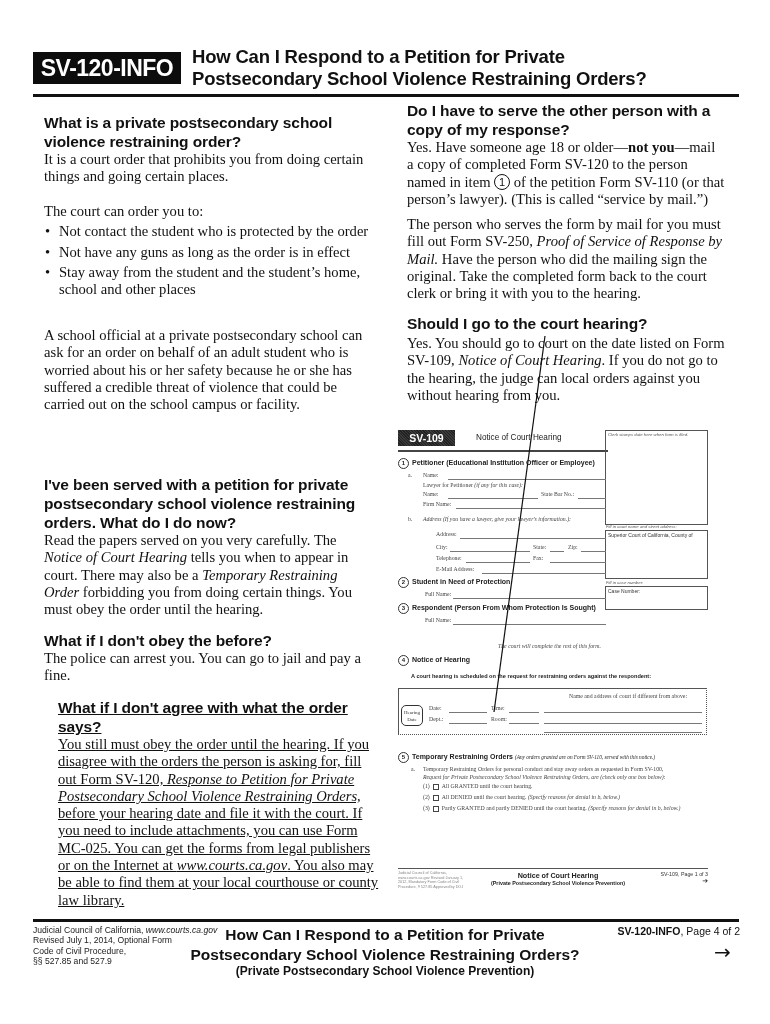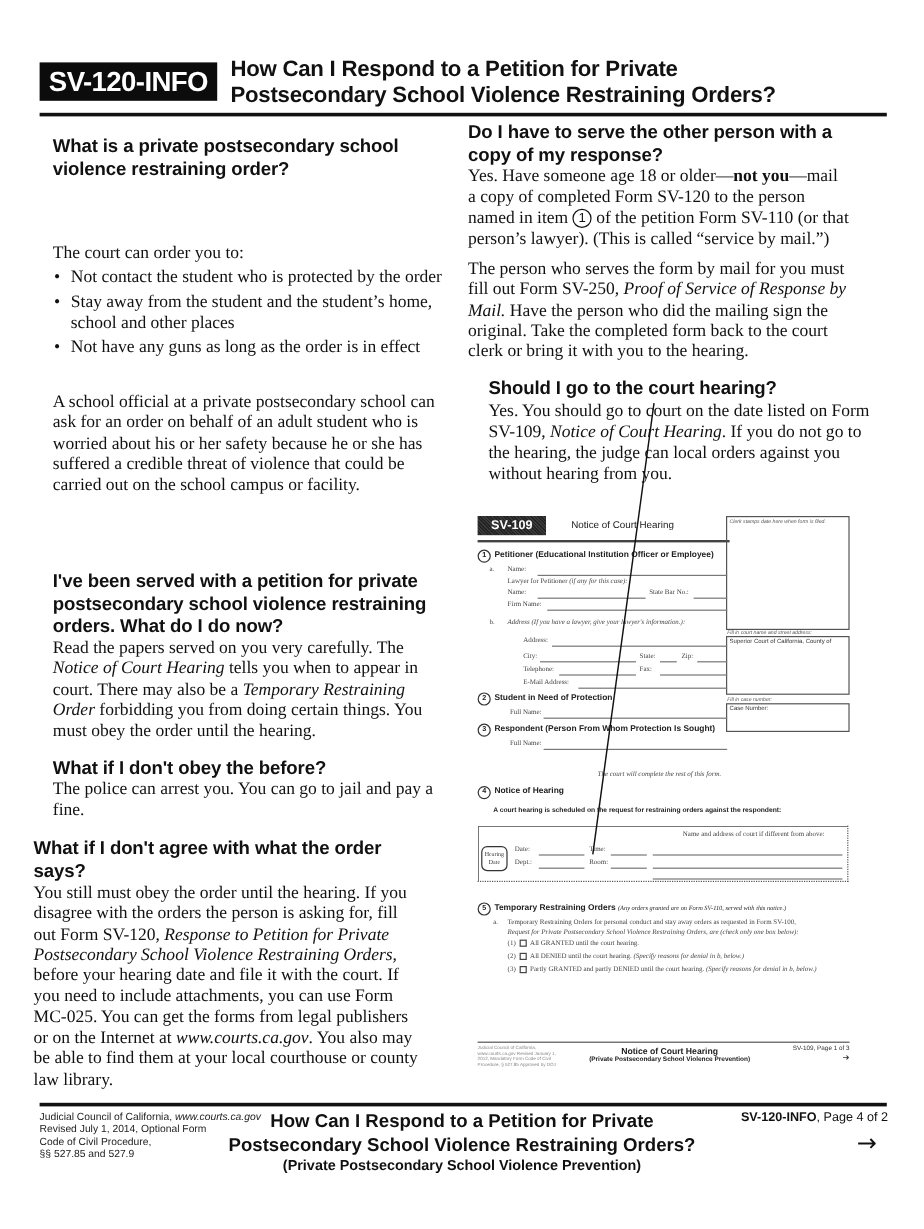--- a/index.html
+++ b/index.html
@@ -57,51 +57,52 @@
 
 <div class="abs form-badge">SV-120-INFO</div>
 <div class="abs header-title">
   <div>How Can I Respond to a Petition for Private</div>
   <div>Postsecondary School Violence Restraining Orders?</div>
 </div>
 <div class="abs header-rule"></div>
 
 <div class="abs col" style="left:44px; top:113px;">
   <h2 class="h">What is a private postsecondary school violence restraining order?</h2>
+  <p class="p">It is a court order that prohibits you from doing certain things and going certain places.</p>
 </div>
 
 <div class="abs col" style="left:44px; top:198px;">
   <p class="p" style="margin-top:5px;">The court can order you to:</p>
   <ul class="bullets">
     <li>Not contact the student who is protected by the order</li>
+    <li>Not have any guns as long as the order is in effect</li>
     <li>Stay away from the student and the student’s home, school and other places</li>
-    <li>Not have any guns as long as the order is in effect</li>
   </ul>
 </div>
 
 <div class="abs col" style="left:44px; top:327px;">
   <p class="p">A school official at a private postsecondary school can ask for an order on behalf of an adult student who is worried about his or her safety because he or she has suffered a credible threat of violence that could be carried out on the school campus or facility.</p>
 </div>
 
 <div class="abs col" style="left:44px; top:475px;">
   <h2 class="h">I've been served with a petition for private postsecondary school violence restraining orders. What do I do now?</h2>
   <p class="p"><span>Read the papers served on you very carefully. The </span><i>Notice of Court Hearing</i><span> tells you when to appear in court. There may also be a </span><i>Temporary Restraining Order</i><span> forbidding you from doing certain things. You must obey the order until the hearing.</span></p>
 </div>
 
 <div class="abs col" style="left:44px; top:631px;">
   <h2 class="h">What if I don't obey the before?</h2>
   <p class="p">The police can arrest you. You can go to jail and pay a fine.</p>
 </div>
 
-<div class="abs col" style="left:28px; top:698px; width:322px;">
+<div class="abs col" style="left:58px; top:698px; width:322px;text-decoration:underline;">
   <h2 class="h">What if I don't agree with what the order says?</h2>
   <p class="p"><span>You still must obey the order until the hearing. If you disagree with the orders the person is asking for, fill out Form SV-120, </span><i>Response to Petition for Private Postsecondary School Violence Restraining Orders,</i><span> before your hearing date and file it with the court. If you need to include attachments, you can use Form MC-025. You can get  the forms from legal publishers or on the Internet at </span><i>www.courts.ca.gov</i><span>. You also may be able to find them  at your local courthouse or county law library.</span></p>
 </div>
 
-<div class="abs col" style="left:390px; top:101px; width:318px;">
+<div class="abs col" style="left:407px; top:101px; width:318px;">
   <h2 class="h">Do I have to serve the other person with a copy of my response?</h2>
   <p class="p"><span>Yes. Have someone age 18 or older—</span><b>not you</b><span>—mail a copy of completed Form SV-120 to the person named in item </span><span style="display:inline-block;width:14px;height:14px;border:1px solid #111;border-radius:50%;font-family:'Liberation Sans',sans-serif;font-size:11px;line-height:14px;text-align:center;vertical-align:1px;">1</span><span> of the petition Form SV-110 (or that person’s lawyer). (This is called “service by  mail.”)</span></p>
   <p class="p" style="margin-top:8px;"><span>The person who serves the form by mail for you must fill out Form SV-250, </span><i>Proof of Service of Response by Mail.</i><span> Have the person who did the mailing sign the original. Take the completed form back to the court clerk or bring it with you to the hearing.</span></p>
 </div>
 
 <div class="abs col" style="left:407px; top:314px; width:322px;">
   <h2 class="h">Should I go to the court hearing?</h2>
   <p class="p" style="margin-top:2px;"><span>Yes. You should go to court on the date listed on Form SV-109, </span><i>Notice of Court Hearing</i><span>. If you do not go to the hearing, the judge can local orders against you without hearing from you.</span></p>
 </div>
 

